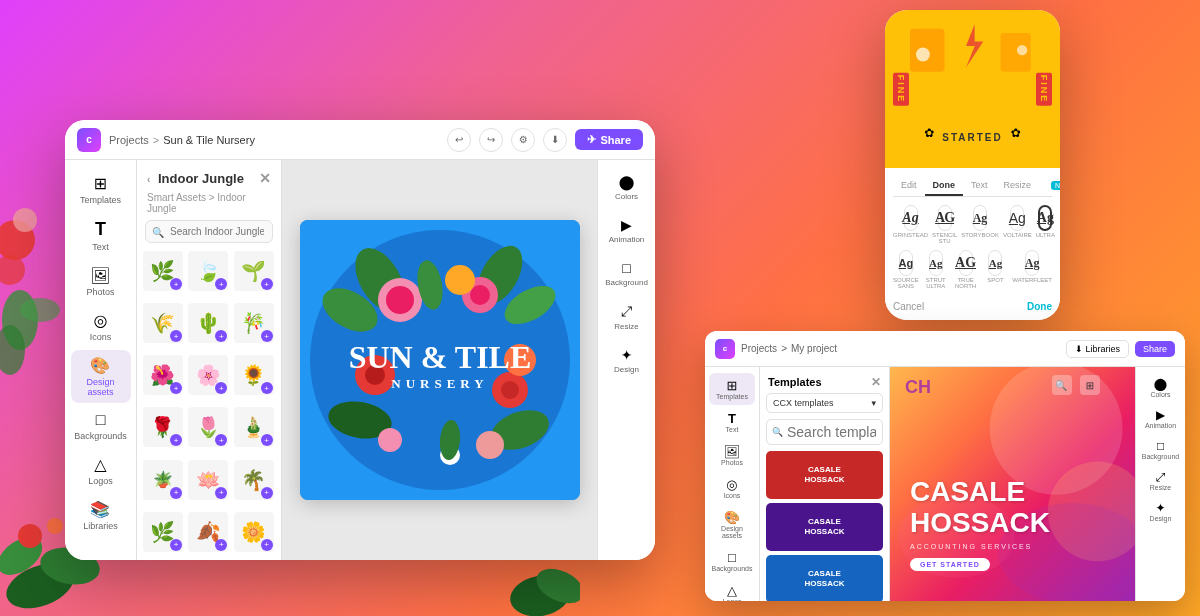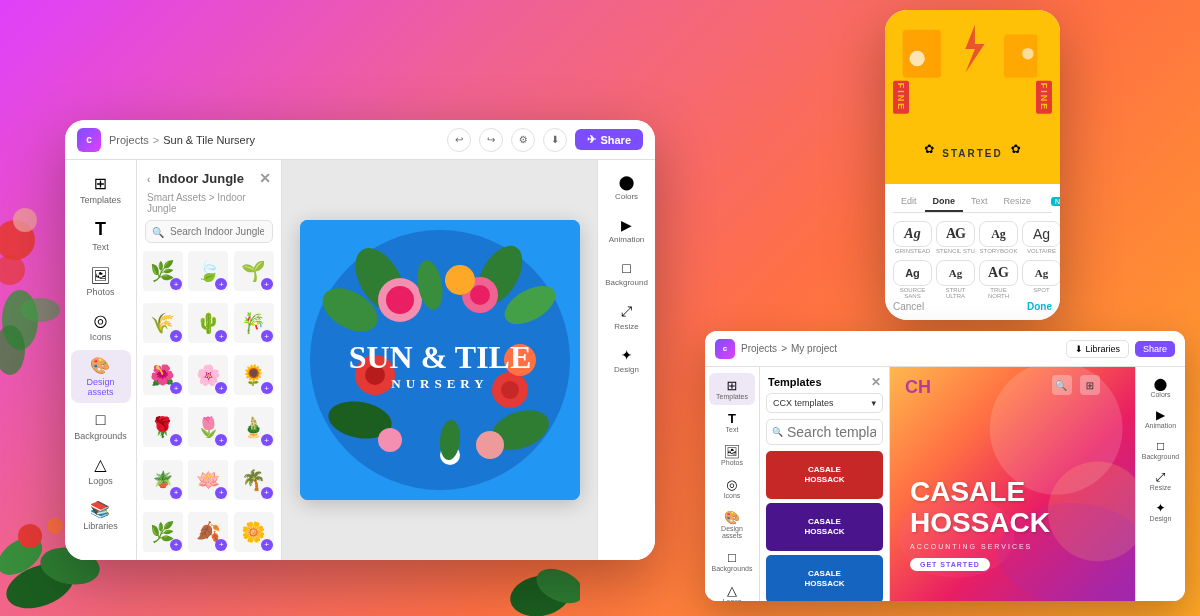--- a/index.html
+++ b/index.html
@@ -362,47 +362,48 @@
       gap: 4px;
       margin-bottom: 6px;
     }
     .font-item {
       display: flex;
       flex-direction: column;
       align-items: center;
       cursor: pointer;
     }
     .font-preview {
-      width: 39px;
+      width: 14px;
       height: 26px;
       border-radius: 8px;
       border: 1px solid #e0e0e0;
       display: flex;
       align-items: center;
       justify-content: center;
       font-size: 14px;
       font-weight: bold;
       color: #333;
+      text-decoration: underline;
     }
     .font-preview.selected {
       border: 2px solid #333;
       font-weight: 900;
     }
     .font-name { font-size: 6px; color: #999; margin-top: 1px; text-align: center; }
 
     .font-grid-2 {
       display: grid;
       grid-template-columns: repeat(5, 1fr);
       gap: 4px;
     }
 
     .phone-actions {
       display: flex;
       justify-content: space-between;
-      margin-top: 2px;
+      margin-top: 12px;
     }
     .btn-cancel {
       background: none;
       border: none;
       color: #999;
       font-size: 10px;
       cursor: pointer;
     }
     .btn-done {
       background: none;

